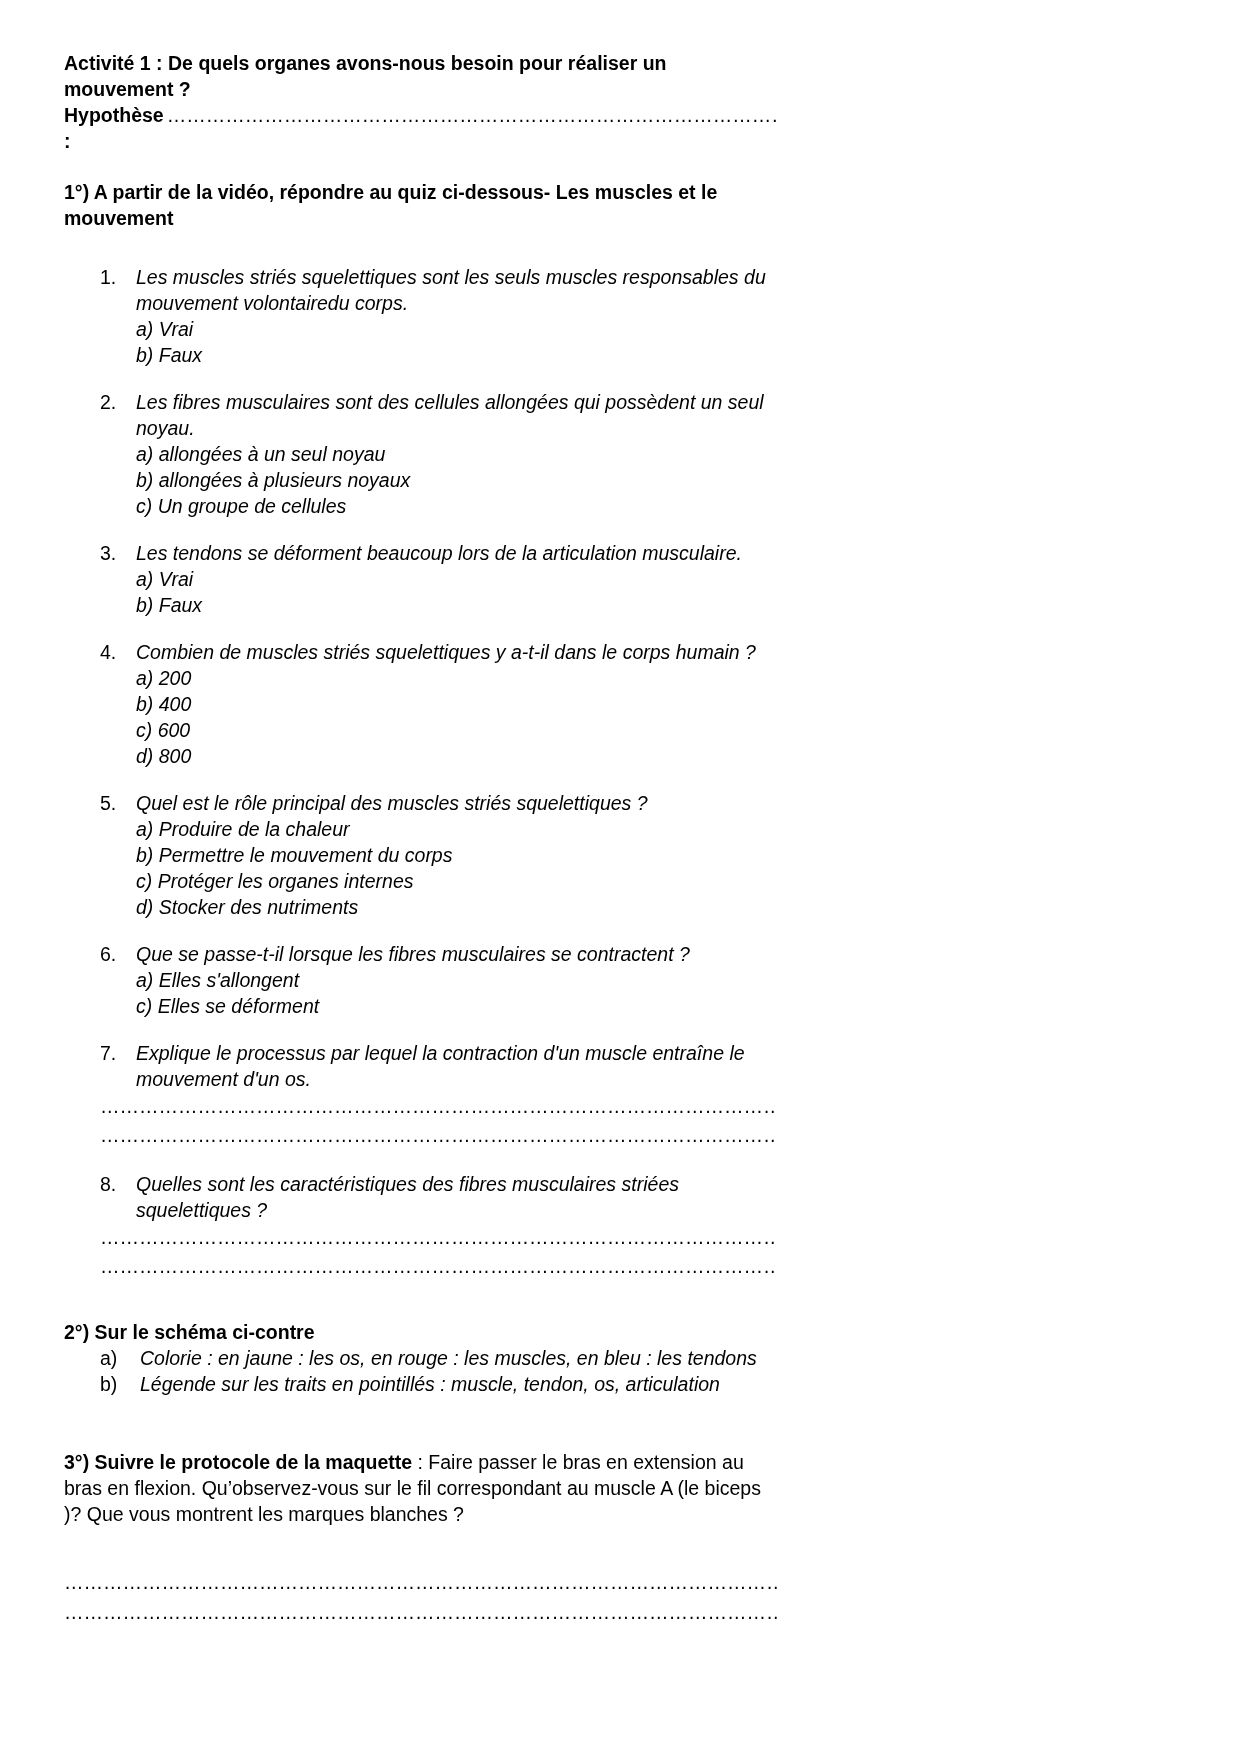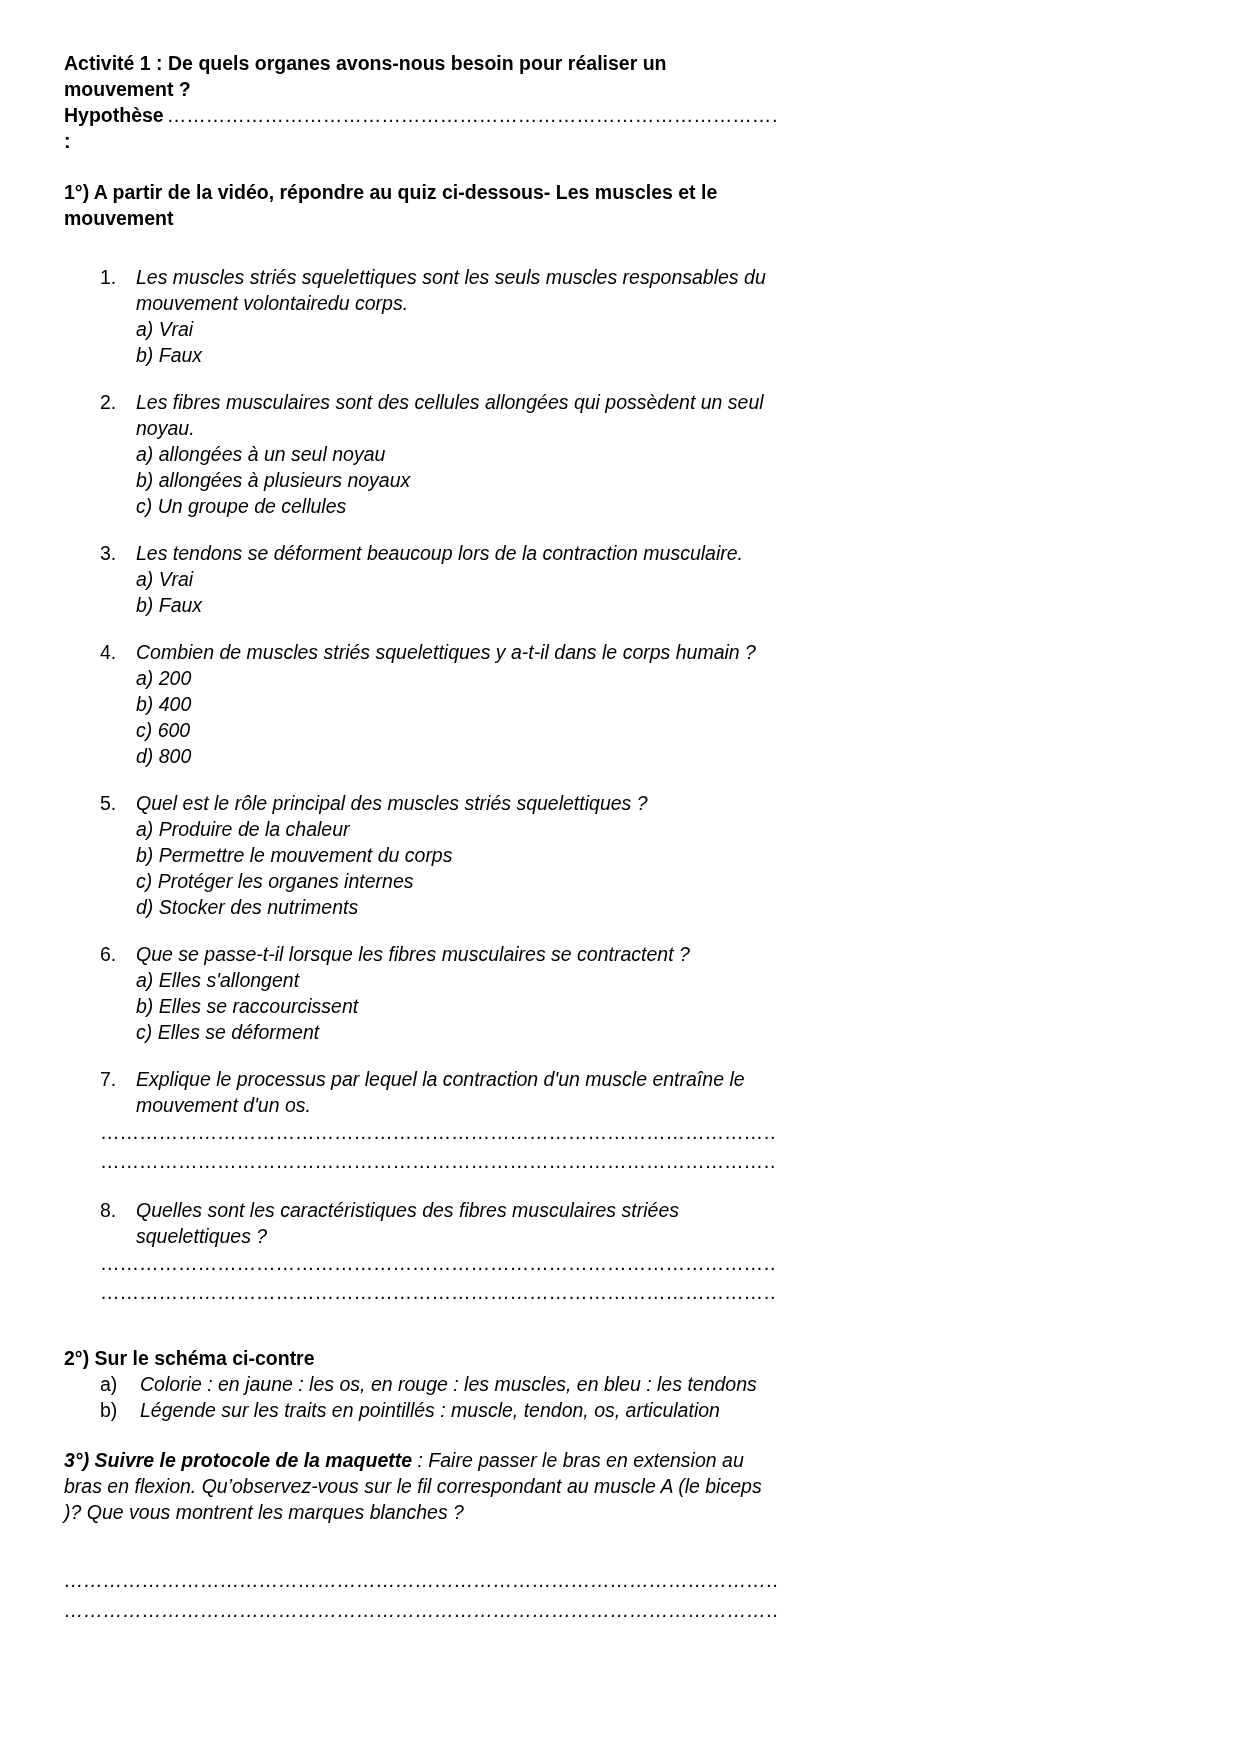--- a/index.html
+++ b/index.html
@@ -18,21 +18,21 @@
   .dots-fill{flex:1 1 auto;min-width:0;overflow:hidden;white-space:nowrap;margin-left:3px;}
   .sec1-title{margin-top:25px;margin-bottom:33px;}
   .question{padding-left:36px;margin-bottom:21px;}
   .qrow{display:flex;}
   .qnum{flex:0 0 36px;}
   .qbody{flex:1 1 auto;min-width:0;font-style:italic;}
   .dotline{white-space:nowrap;overflow:hidden;line-height:29px;}
   .sec2{margin-top:38px;}
   .sec2-item{display:flex;padding-left:36px;}
   .sec2-letter{flex:0 0 40px;}
-  .sec3{margin-top:24px;font-style:italic;}
+  .sec3{margin-top:52px;}
   .sec3-par{margin:0;}
   #sec3-lines{margin-top:40px;}
   .sec3 .dotline{line-height:30px;}
 </style>
 </head>
 <body>
 
 <div class="page">
 
   <div class="line bold">Activité 1 : De quels organes avons-nous besoin pour réaliser un mouvement ?</div>
@@ -63,21 +63,21 @@
             <div class="qopt">a) allongées à un seul noyau</div>
             <div class="qopt">b) allongées à plusieurs noyaux</div>
             <div class="qopt">c) Un groupe de cellules</div>
           </div>
         </div>
       </div>
       <div class="question">
         <div class="qrow">
           <div class="qnum">3.</div>
           <div class="qbody">
-            <div class="qtext">Les tendons se déforment beaucoup lors de la contraction musculaire.</div>
+            <div class="qtext">Les tendons se déforment beaucoup lors de la articulation musculaire.</div>
             <div class="qopt">a) Vrai</div>
             <div class="qopt">b) Faux</div>
           </div>
         </div>
       </div>
       <div class="question">
         <div class="qrow">
           <div class="qnum">4.</div>
           <div class="qbody">
             <div class="qtext">Combien de muscles striés squelettiques y a-t-il dans le corps humain ?</div>
@@ -99,21 +99,20 @@
             <div class="qopt">d) Stocker des nutriments</div>
           </div>
         </div>
       </div>
       <div class="question">
         <div class="qrow">
           <div class="qnum">6.</div>
           <div class="qbody">
             <div class="qtext">Que se passe-t-il lorsque les fibres musculaires se contractent ?</div>
             <div class="qopt">a) Elles s'allongent</div>
-            <div class="qopt">b) Elles se raccourcissent</div>
             <div class="qopt">c) Elles se déforment</div>
           </div>
         </div>
       </div>
       <div class="question">
         <div class="qrow">
           <div class="qnum">7.</div>
           <div class="qbody">
             <div class="qtext">Explique le processus par lequel la contraction d'un muscle entraîne le mouvement d'un os.</div>
           </div>

